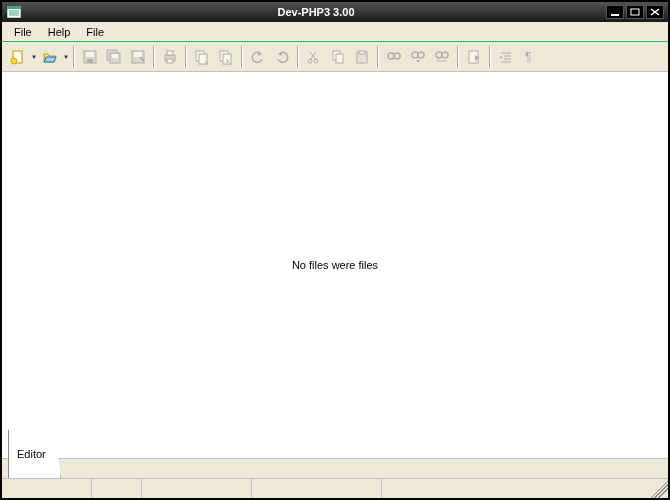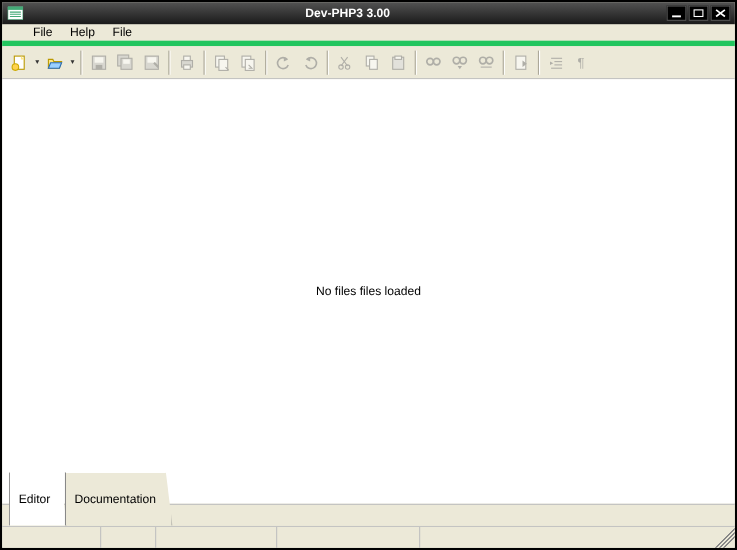--- a/index.html
+++ b/index.html
@@ -3,21 +3,21 @@
 <meta charset="utf-8">
 <style>
   * { box-sizing: border-box; margin: 0; padding: 0; }
   body { font-family: Tahoma, Arial, sans-serif; font-size: 11px; background: #fff; width: 670px; height: 500px; overflow: hidden; }
   .window { width: 670px; height: 500px; border: 2px solid #000; display: flex; flex-direction: column; background: #ece9d8; }
   .titlebar { height: 20px; background: linear-gradient(to bottom, #525252, #1a1a1a); display: flex; align-items: center; color: #fff; font-size: 11px; font-weight: bold; position: relative; }
   .title-icon { width: 16px; height: 12px; margin: 0 4px; display: inline-flex; align-items: center; justify-content: center; }
   .title-text { flex: 1; text-align: center; }
   .title-controls { display: flex; gap: 2px; margin-right: 4px; }
   .title-btn { width: 18px; height: 14px; background: #000; color: #fff; border: 1px solid #555; display: flex; align-items: center; justify-content: center; font-size: 10px; cursor: pointer; }
-  .menubar { height: 20px; background: #ece9d8; display: flex; align-items: center; padding: 0 20px; border-bottom: 5px solid #22c55e; }
+  .menubar { height: 20px; background: #ece9d8; display: flex; align-items: center; padding: 0 4px; border-bottom: 1px solid #22c55e; }
   .menu-item { padding: 2px 8px; cursor: pointer; }
   .toolbar { height: 30px; background: #ece9d8; display: flex; align-items: center; padding: 2px 4px; border-bottom: 1px solid #c0c0c0; gap: 0; }
   .tb-btn { width: 24px; height: 24px; display: flex; align-items: center; justify-content: center; cursor: pointer; opacity: 0.6; }
   .tb-btn.enabled { opacity: 1; }
   .tb-sep { width: 2px; height: 22px; border-left: 1px solid #aca899; border-right: 1px solid #fff; margin: 0 3px; }
   .tb-dd { width: 8px; height: 24px; display: flex; align-items: center; justify-content: center; font-size: 6px; color: #333; cursor: pointer; }
   .content { flex: 1; background: #fff; display: flex; align-items: center; justify-content: center; color: #000; font-size: 11px; }
   .tabstrip { height: 20px; background: #ece9d8; display: flex; align-items: flex-end; padding-left: 6px; position: relative; border-top: 1px solid #c0c0c0; }
   .tab { padding: 18px 8px; background: #ece9d8; border: 1px solid #888; border-top-color: #fff; border-bottom: none; font-size: 11px; cursor: pointer; position: relative; clip-path: polygon(0 0, calc(100% - 6px) 0, 100% 100%, 0 100%); margin-right: -2px; padding-right: 14px; }
   .tab.active { background: #fff; }
@@ -215,26 +215,25 @@
         </svg>
       </div>
     <div class="tb-btn">
         <svg width="16" height="16">
           <text x="3" y="12" font-size="12" fill="#888">¶</text>
         </svg>
       </div>
   </div>
 
   <div class="content">
-    <span>No files files loaded</span>
+    <span>No files were files</span>
   </div>
 
   <div class="tabstrip">
     <div class="tab active">Editor</div>
-    <div class="tab">Documentation</div>
   </div>
 
   <div class="statusbar">
     <div class="status-cell" style="width:90px"></div>
     <div class="status-cell" style="width:50px"></div>
     <div class="status-cell" style="width:110px"></div>
     <div class="status-cell" style="width:130px"></div>
     <div class="status-grip"></div>
   </div>
 

